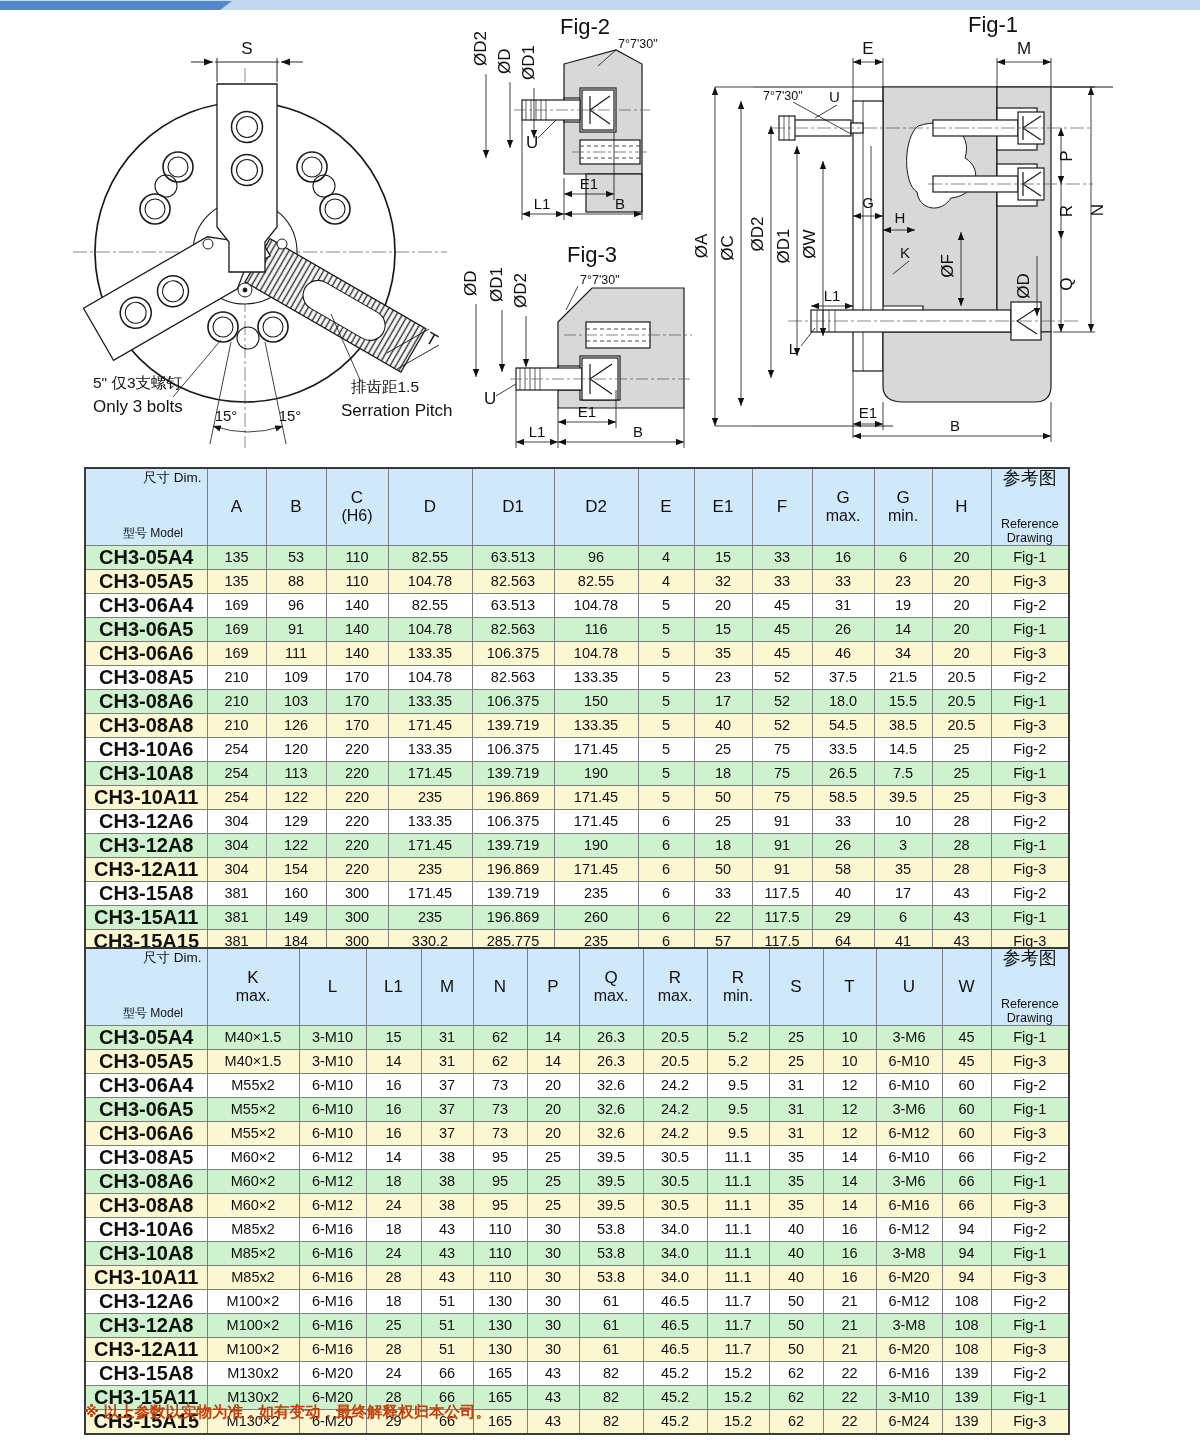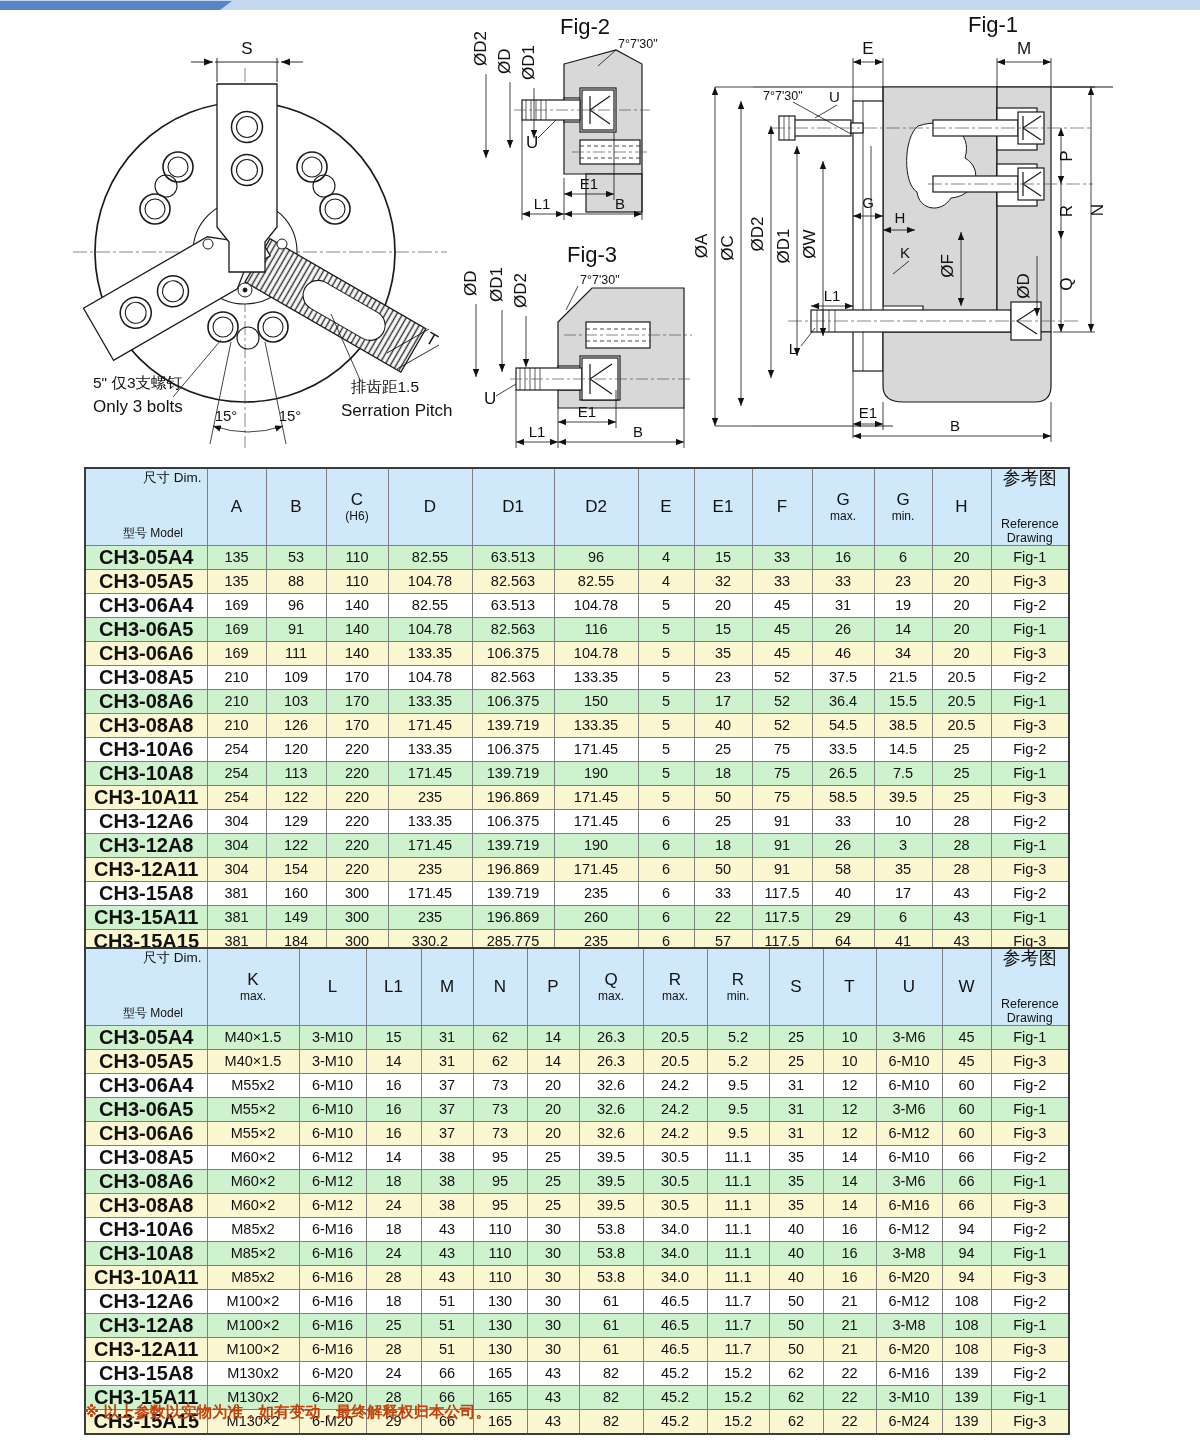--- a/index.html
+++ b/index.html
@@ -18,21 +18,21 @@
   .t-sm{font-size:12.5px;}
   .t-cn{font-size:15.5px;}
   
   table.dimtable{position:absolute;left:84px;border-collapse:collapse;table-layout:fixed;
                  border:2px solid #3a3a3a;background:#fff;}
   .dimtable th,.dimtable td{border:1px solid #7f7f7f;text-align:center;vertical-align:middle;
                  padding:0;overflow:hidden;white-space:nowrap;}
   .dimtable thead th{background:#cfe8fa;font-weight:normal;height:54px;}
   .h-top{font-size:17px;line-height:1.1;}
   th.ref .h-top{font-size:18px;}
-  .h-sub{font-size:12px;line-height:1.12;white-space:normal;}
+  .h-sub{font-size:16px;line-height:1.12;white-space:normal;}
   th.ref .h-sub{font-size:12.5px;margin-top:28px;}
   .dimtable tbody tr{height:23.6px;}
   #table2 tbody tr{height:23.2px;}
   .dimtable tbody th.model{font-weight:bold;font-size:20px;}
   .dimtable tbody td{font-size:14.5px;}
   tr.row-g > *{background:#cdf2cd;}
   tr.row-y > *{background:#fbf7d0;}
   tr.row-w > *{background:#ffffff;}
   th.corner{position:relative;background-image:linear-gradient(to bottom right,
       transparent calc(50% - 1px),#4a4a4a calc(50% - 1px),#4a4a4a calc(50% + 1px),transparent calc(50% + 1px));}
@@ -497,21 +497,21 @@
           <th class="model">CH3-08A6</th>
           <td>210</td>
           <td>103</td>
           <td>170</td>
           <td>133.35</td>
           <td>106.375</td>
           <td>150</td>
           <td>5</td>
           <td>17</td>
           <td>52</td>
-          <td>36.4</td>
+          <td>18.0</td>
           <td>15.5</td>
           <td>20.5</td>
           <td>Fig-1</td>
         </tr>
         <tr class="row-y">
           <th class="model">CH3-08A8</th>
           <td>210</td>
           <td>126</td>
           <td>170</td>
           <td>171.45</td>

